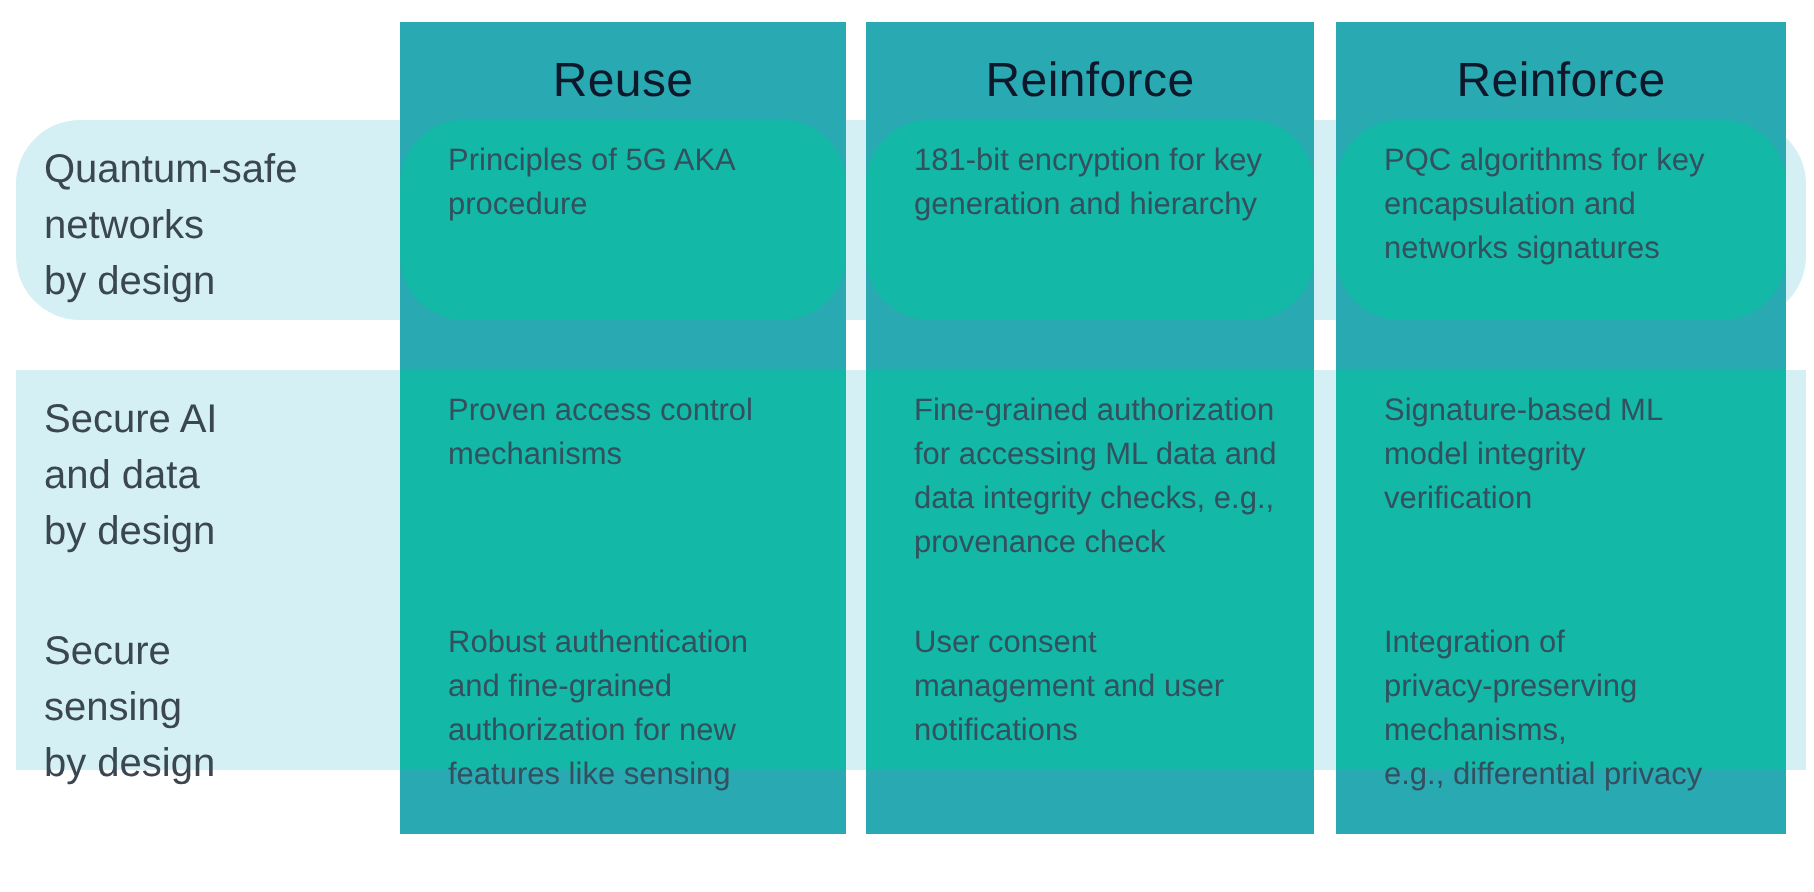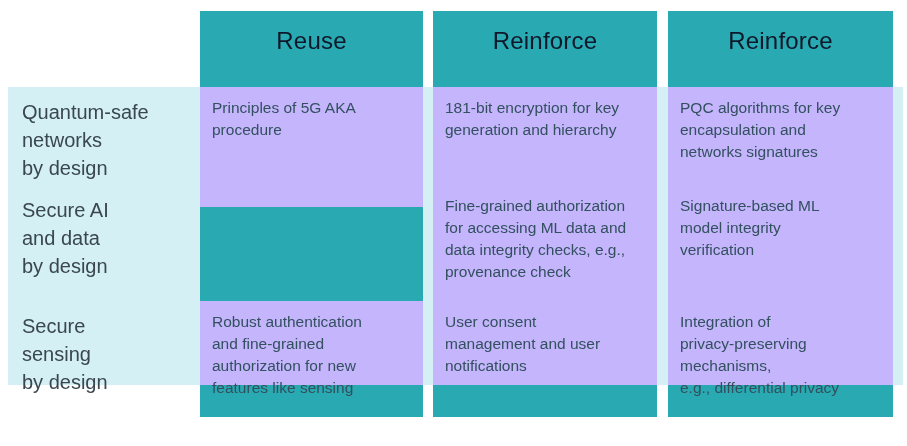--- a/index.html
+++ b/index.html
@@ -12,40 +12,40 @@
   }
   
   .col-bg{position:absolute;top:11px;height:406px;background:#29a9b1;}
   
   .row-band{position:absolute;left:8px;width:895px;background:#d4f0f4;}
   
   .c1{left:200px;width:223px;}
   .c2{left:433px;width:224px;}
   .c3{left:668px;width:225px;}
   
-  .r1{top:87px;height:120px;}
+  .r1{top:60px;height:100px;border-radius:32px;}
   .r2{top:185px;height:130px;}
   .r3{top:301px;height:84px;}
   
   .col-header{
     position:absolute;top:11px;height:59px;
     display:flex;align-items:center;justify-content:center;
     color:#0f172a;font-size:24px;font-weight:400;letter-spacing:.2px;
   }
   
   .row-header{
     position:absolute;left:8px;width:192px;
     box-sizing:border-box;padding:11px 8px 0 14px;
     color:#3a4750;font-size:20px;line-height:28px;font-weight:400;
     white-space:pre-line;
   }
   
   .cell{
-    position:absolute;background:#c4b5fd;
-    box-sizing:border-box;padding:10px 10px 0 12px;
+    position:absolute;background:#14b8a6;
+    box-sizing:border-box;padding:10px 10px 0 24px;
     color:#32505e;font-size:15.5px;line-height:22px;font-weight:400;
     white-space:pre-line;
   }
 </style>
 </head>
 <body>
 
 <div class="canvas">
 
   <div class="row-band r1"></div>
@@ -71,20 +71,22 @@
 by design</div>
 
   <div class="cell r1 c1">Principles of 5G AKA
 procedure</div>
   <div class="cell r1 c2">181-bit encryption for key
 generation and hierarchy</div>
   <div class="cell r1 c3">PQC algorithms for key
 encapsulation and
 networks signatures</div>
 
+  <div class="cell r2 c1">Proven access control
+mechanisms</div>
   <div class="cell r2 c2">Fine-grained authorization
 for accessing ML data and
 data integrity checks, e.g.,
 provenance check</div>
   <div class="cell r2 c3">Signature-based ML
 model integrity
 verification</div>
 
   <div class="cell r3 c1">Robust authentication
 and fine-grained

